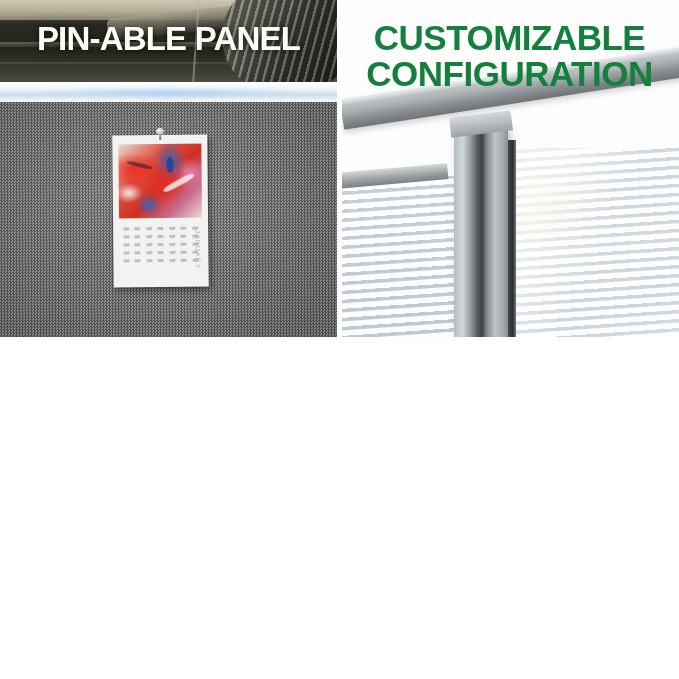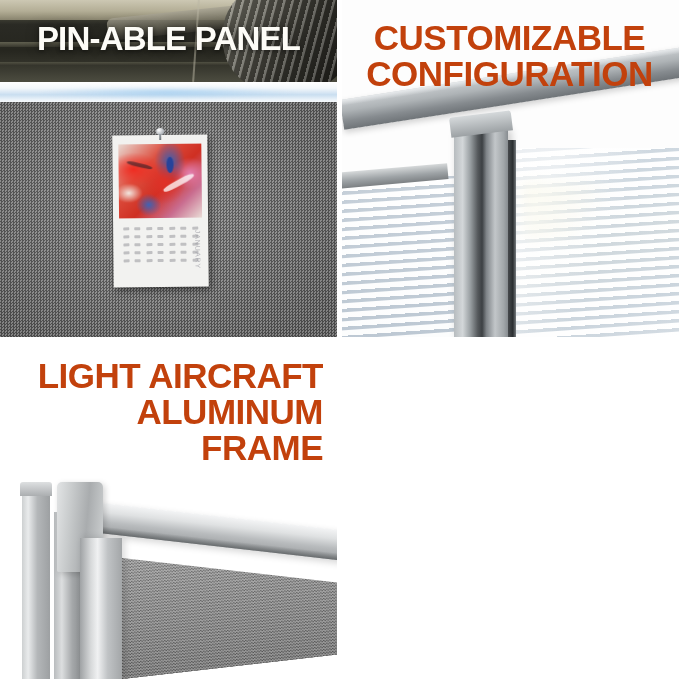--- a/index.html
+++ b/index.html
@@ -336,21 +336,21 @@
 
   
   .headline {
     position:absolute;
     font-weight:700;
     line-height:1.03;
     letter-spacing:-0.5px;
     white-space:pre-line;
     pointer-events:none;
   }
-  .hl-dark { color:#c2410c; }
+  .hl-dark { color:#15803d; }
   .hl-light { color:#fdfcf7; text-shadow: 0 1px 4px rgba(0,0,0,.45), 0 0 14px rgba(0,0,0,.30); }
 
   .hl-pinable {
     left:0; right:0; top:22px; text-align:center;
     font-size:33px; letter-spacing:-0.8px;
   }
   .hl-custom {
     left:8px; right:10px; top:20px; text-align:center;
     font-size:35px;
   }
@@ -438,31 +438,15 @@
     <div class="tr-sill"></div>
     <div class="tr-beam"></div>
     <div class="tr-post">
       <div class="cap"></div>
     </div>
 
     <div class="headline hl-dark hl-custom">CUSTOMIZABLE
 CONFIGURATION</div>
   </div>
 
-  <div class="quad q-bl">
-    <div class="bl-bg"></div>
-    <div class="bl-fabric"></div>
-    <div class="bl-fabricmask"></div>
-    <div class="bl-toprail"></div>
-    <div class="bl-postA">
-      <div class="cap"></div>
-    </div>
-    <div class="bl-postB"></div>
-    <div class="bl-corner"></div>
-    <div class="bl-frameL"></div>
-
-    <div class="headline hl-dark hl-alumframe">LIGHT AIRCRAFT
-ALUMINUM
-FRAME</div>
-  </div>
 
 
 </div>
 
 </body></html>

